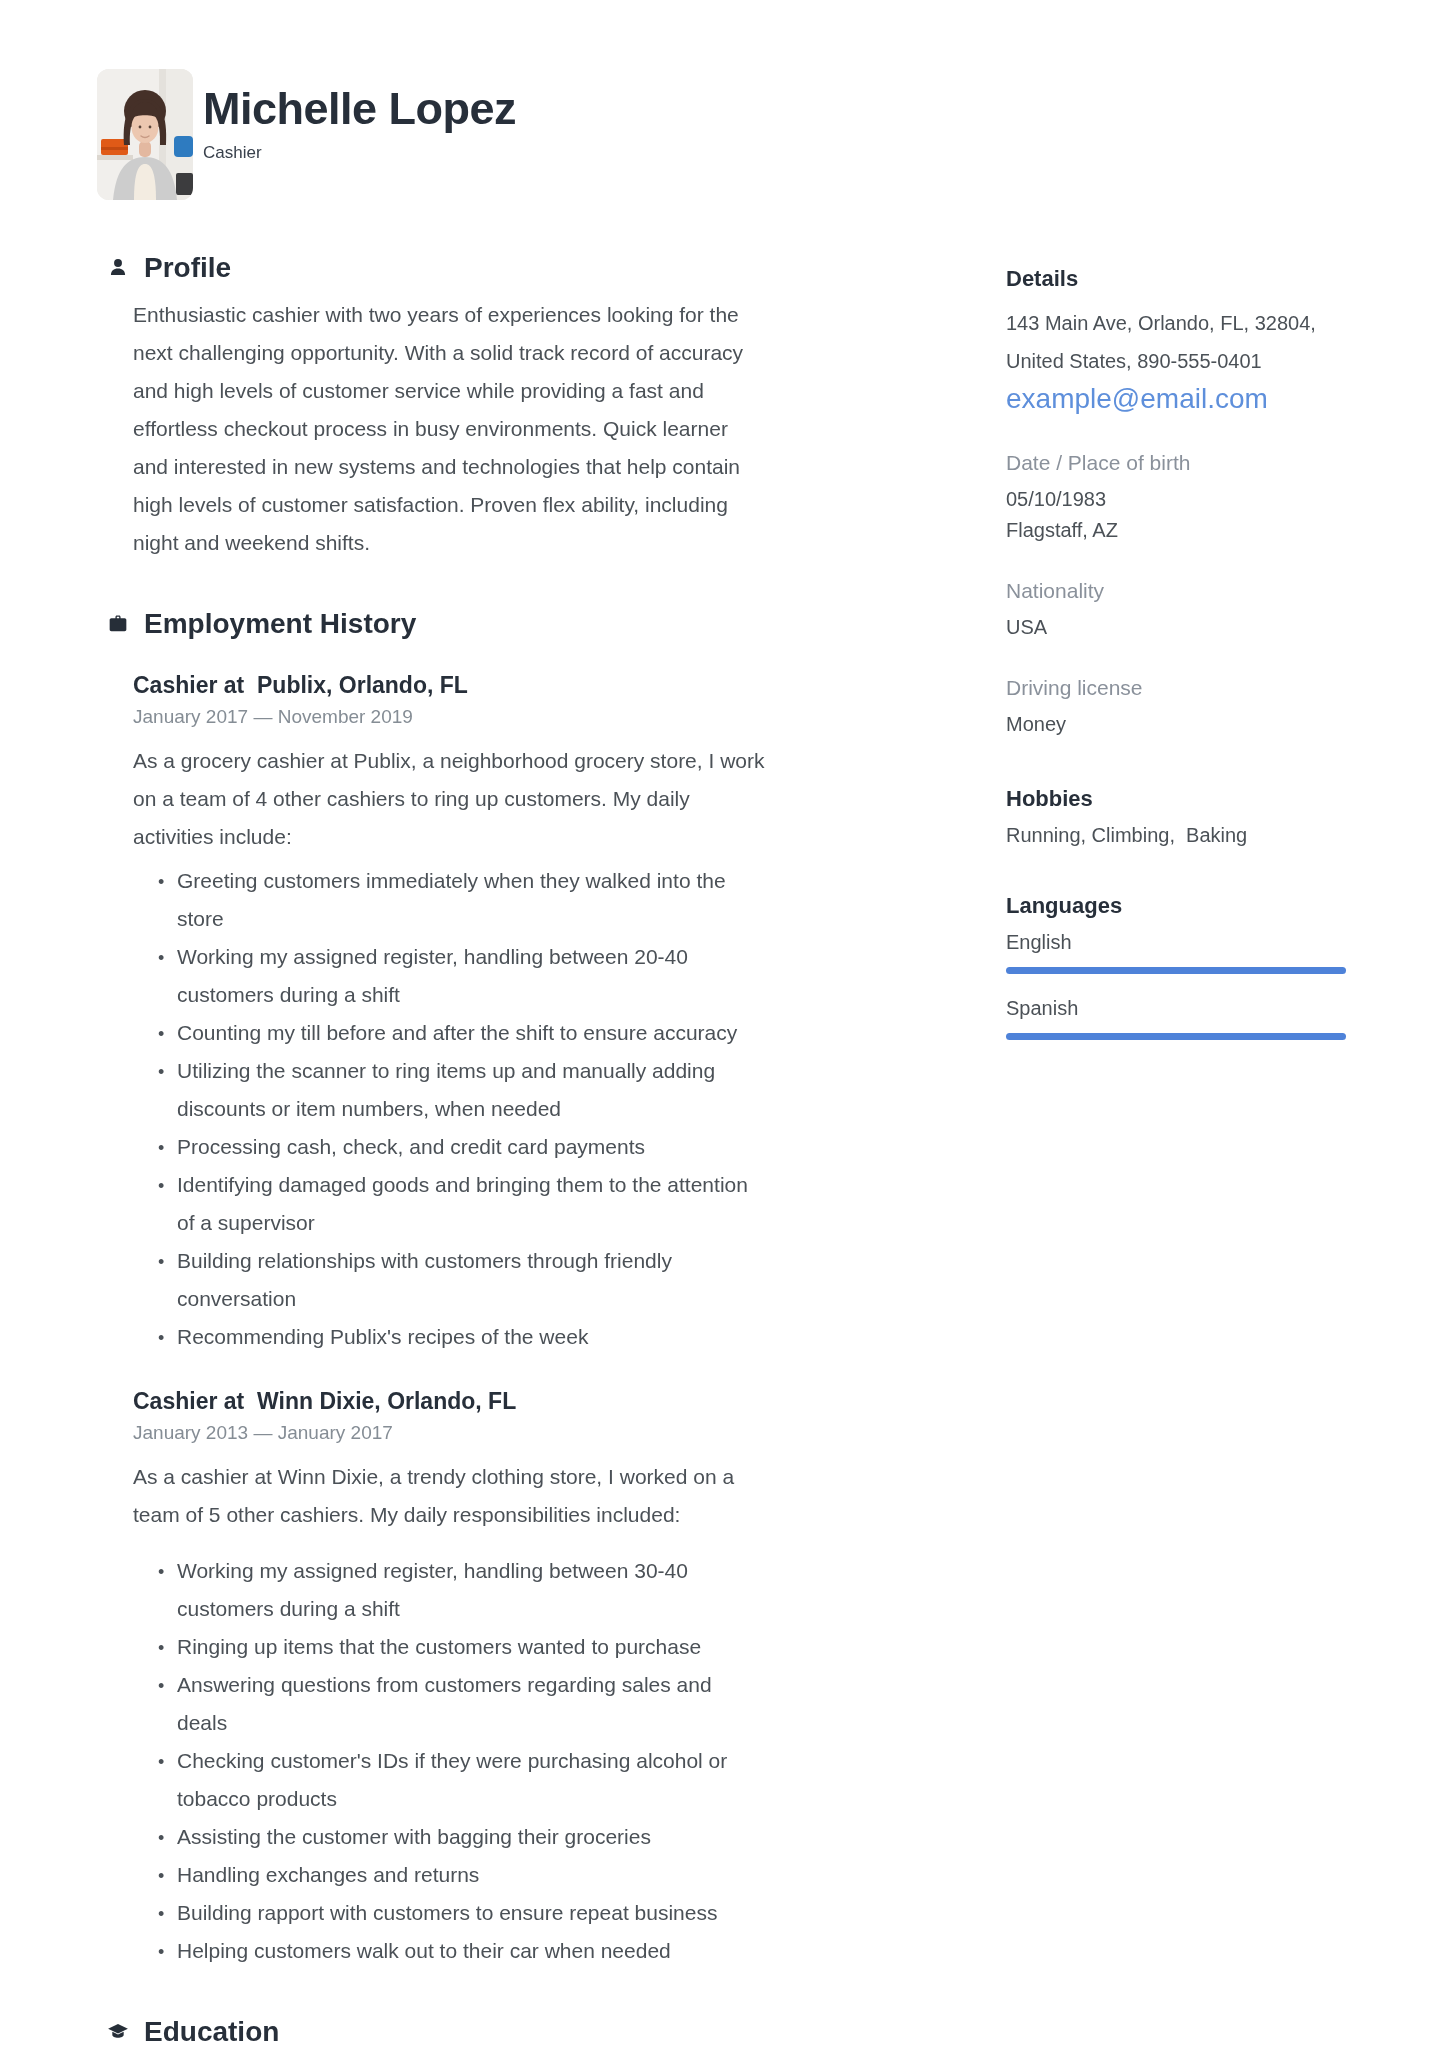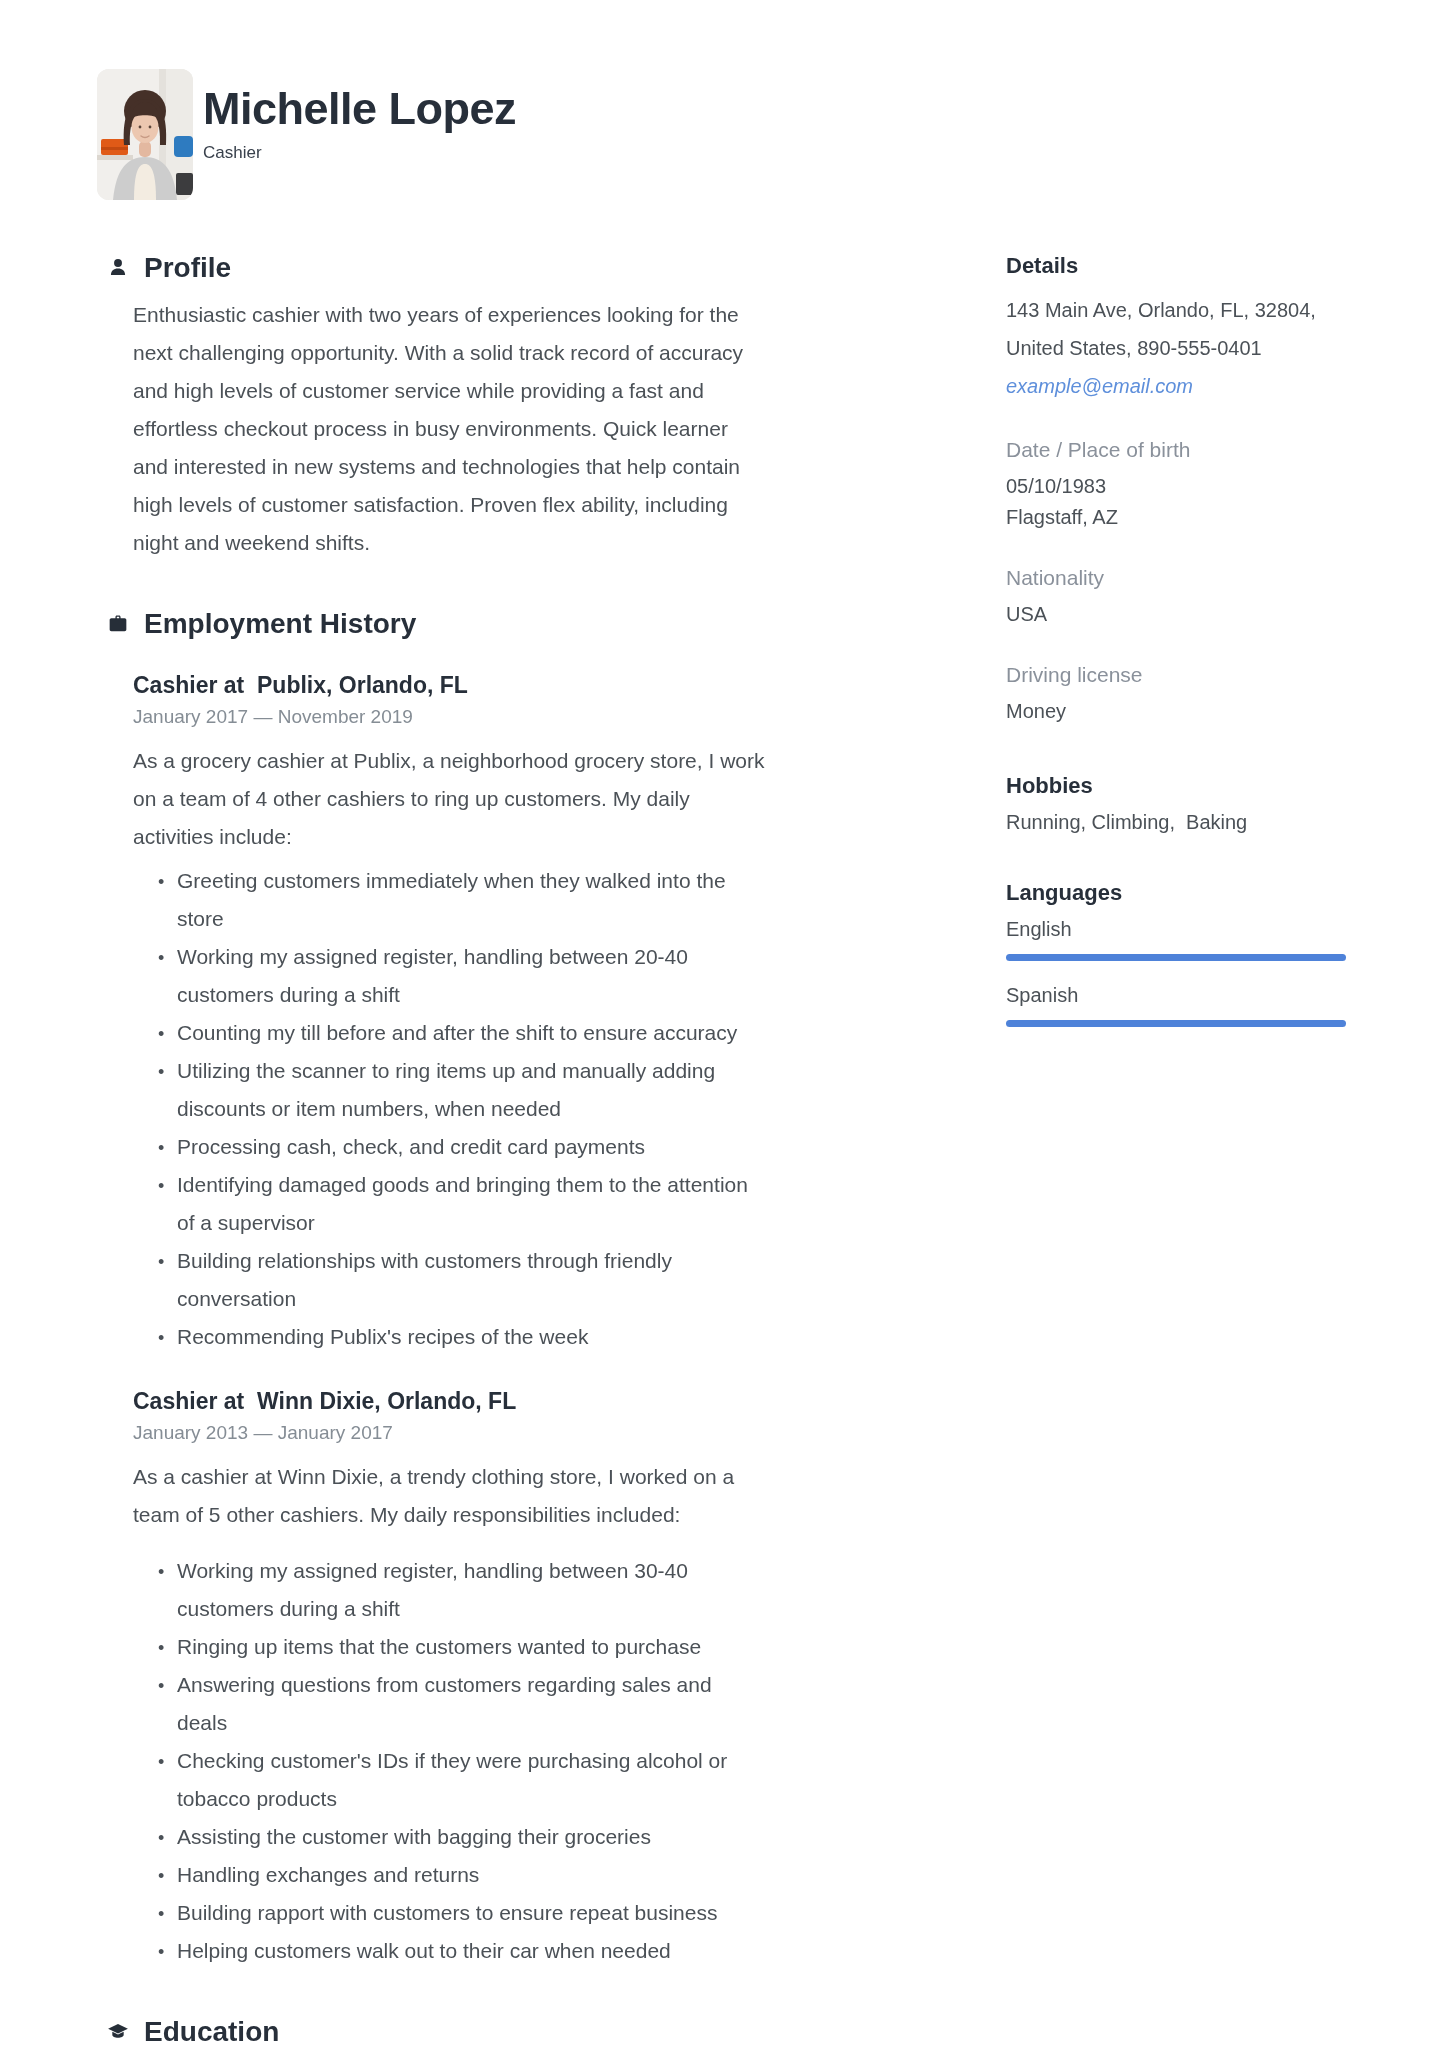--- a/index.html
+++ b/index.html
@@ -33,24 +33,24 @@
   .job:first-of-type { margin-top:18px; }
   .job-title { font-size:23px; font-weight:700; color:#272f3a; white-space:pre-wrap; }
   .job-dates { font-size:19px; color:#858d95; margin-top:7px; }
   .job-intro { margin-top:14px; }
   .job-intro.gapped { margin-bottom:18px; }
   ul.bullets { margin:6px 0 0 0; padding:0 0 0 25px; list-style:none; }
   ul.bullets li { position:relative; padding-left:19px; font-size:21px; line-height:38px; color:#4b5157; }
   ul.bullets li::before { content:"•"; position:absolute; left:0; top:1px; color:#4b5157; font-size:18px; }
 
   
-  .sidebar { position:absolute; left:1006px; top:253px; width:340px; }
+  .sidebar { position:absolute; left:1006px; top:266px; width:340px; }
   .side-heading { font-size:22px; font-weight:700; color:#272f3a; margin-bottom:12px; }
   .side-text { font-size:20px; line-height:38px; color:#4b5157; white-space:pre-wrap; }
-  .side-link { color:#5e8fdb; text-decoration:none; font-size:20px; line-height:38px; display:inline-block;font-style:italic; }
+  .side-link { color:#5e8fdb; text-decoration:none; font-size:28px; line-height:38px; display:inline-block; }
   .side-label { font-size:21px; color:#8a919b; margin-top:33px; margin-bottom:9px; }
   .side-value { font-size:20px; color:#4b5157; line-height:31px; }
   .side-group { margin-top:46px; }
   .skill-item { font-size:20px; color:#4b5157; margin-bottom:23px; }
   .hobby-text { font-size:20px; color:#4b5157; white-space:pre-wrap; }
   .lang-item { margin-bottom:23px; }
   .lang-name { font-size:20px; color:#4b5157; margin-bottom:13px; }
   .lang-bar { height:7px; width:100%; background:#4e82d9; border-radius:4px; }
 </style>
 </head>

